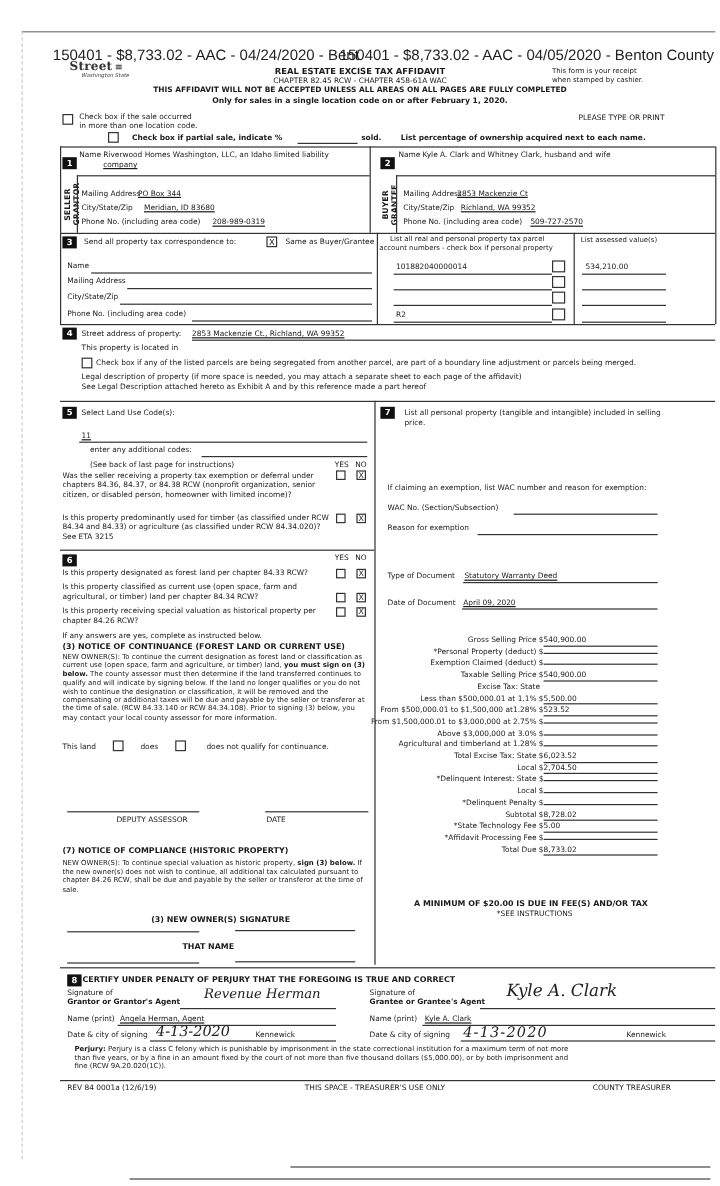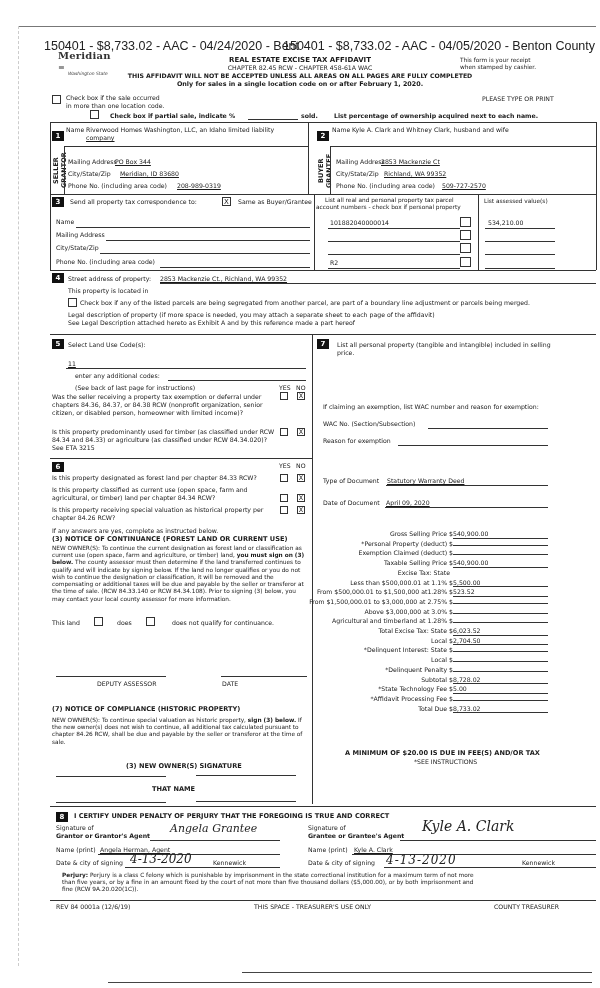--- a/index.html
+++ b/index.html
@@ -29,21 +29,21 @@
 </head>
 <body>
 
 <div class="topline"></div>
 <div class="leftedge"></div>
 
 <div class="stamp" style="left:44px;">150401 - $8,733.02 - AAC - 04/24/2020 - Bent</div>
 <div class="stamp" style="left:283px;">150401 - $8,733.02 - AAC - 04/05/2020 - Benton County</div>
 
 <div class="logo">
-  <span class="rev">Meridian</span>
+  <span class="rev">Street</span>
   <span style="font-size:8px;color:#333;">≡</span>
   <span class="ws">Washington State</span>
 </div>
 
 <div class="title bold" style="top:56px;font-size:7px;">REAL ESTATE EXCISE TAX AFFIDAVIT</div>
 <div class="title" style="top:64px;font-size:6.2px;">CHAPTER 82.45 RCW - CHAPTER 458-61A WAC</div>
 <div class="abs" style="left:460px;top:57px;font-size:5.8px;">This form is your receipt</div>
 <div class="abs" style="left:460px;top:64px;font-size:5.8px;">when stamped by cashier.</div>
 <div class="title bold" style="top:72px;font-size:6.2px;">THIS AFFIDAVIT WILL NOT BE ACCEPTED UNLESS ALL AREAS ON ALL PAGES ARE FULLY COMPLETED</div>
 <div class="title bold" style="top:80px;font-size:6.4px;">Only for sales in a single location code on or after February 1, 2020.</div>
@@ -241,24 +241,24 @@
     <div class="tax-row" style="top: 675.5px;"><span>Subtotal $</span><span class="tax-val">8,728.02</span></div>
     <div class="tax-row" style="top: 685.2px;"><span>*State Technology Fee $</span><span class="tax-val">5.00</span></div>
     <div class="tax-row" style="top: 694.9px;"><span>*Affidavit Processing Fee $</span><span class="tax-val"></span></div>
     <div class="tax-row" style="top: 704.6px;"><span>Total Due $</span><span class="tax-val">8,733.02</span></div>
   </div>
 <div class="abs bold" style="left:345px;top:749px;font-size:6.6px;">A MINIMUM OF $20.00 IS DUE IN FEE(S) AND/OR TAX</div>
 <div class="abs" style="left:414px;top:758px;">*SEE INSTRUCTIONS</div>
 
 <div class="hr" style="left:50px;top:806px;width:546px;"></div>
 <div class="secnum" style="left:56px;top:812px;">8</div>
-<div class="abs bold" style="left:74px;top:812px;font-size:6.6px;">I CERTIFY UNDER PENALTY OF PERJURY THAT THE FOREGOING IS TRUE AND CORRECT</div>
+<div class="abs bold" style="left:64px;top:812px;font-size:6.6px;">I CERTIFY UNDER PENALTY OF PERJURY THAT THE FOREGOING IS TRUE AND CORRECT</div>
 <div class="abs" style="left:56px;top:824px;">Signature of</div>
 <div class="abs bold" style="left:56px;top:832px;">Grantor or Grantor's Agent</div>
-<div class="abs sig" style="left:170px;top:822px;font-size:11px;">Angela Grantee</div>
+<div class="abs sig" style="left:170px;top:822px;font-size:11px;">Revenue Herman</div>
 <div class="hr" style="left:150px;top:840px;width:130px;"></div>
 <div class="abs" style="left:56px;top:846px;">Name (print)</div>
 <div class="abs fval" style="left:100px;top:846px;">Angela Herman, Agent</div>
 <div class="hr" style="left:98px;top:854px;width:182px;"></div>
 <div class="abs" style="left:56px;top:859px;">Date &amp; city of signing</div>
 <div class="abs sig" style="left:130px;top:852px;font-size:12px;">4-13-2020</div>
 <div class="abs" style="left:213px;top:859px;">Kennewick</div>
 <div class="hr" style="left:125px;top:867px;width:155px;"></div>
 
 <div class="abs" style="left:308px;top:824px;">Signature of</div>

